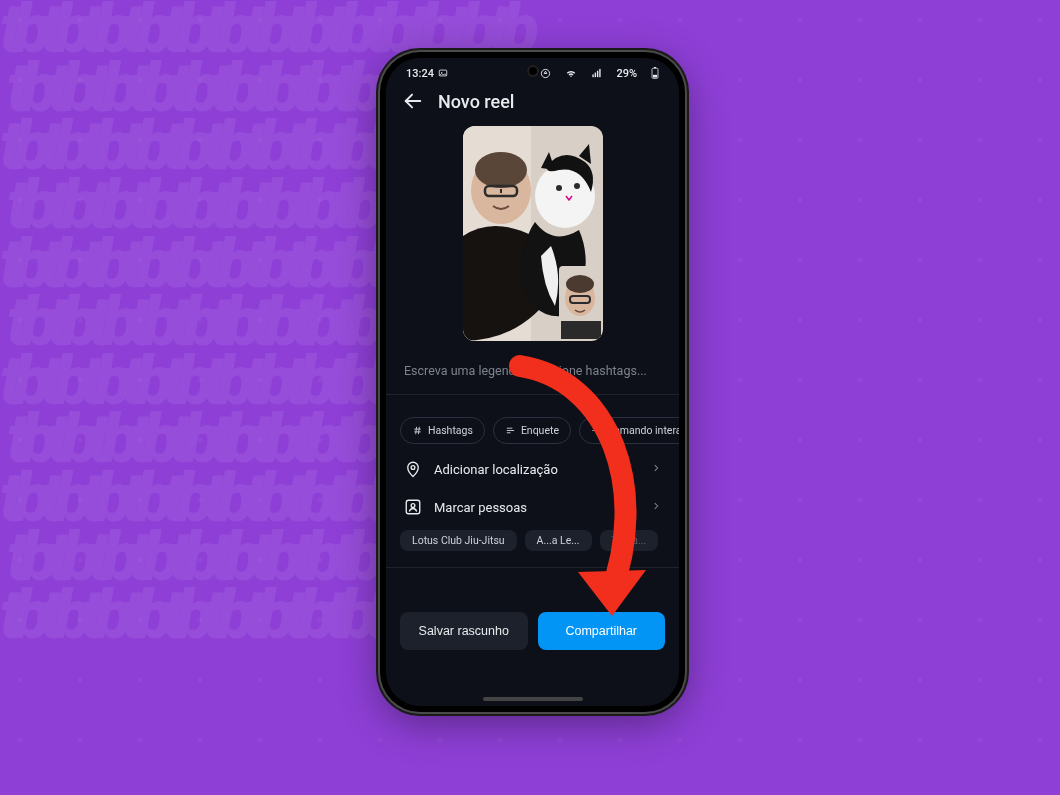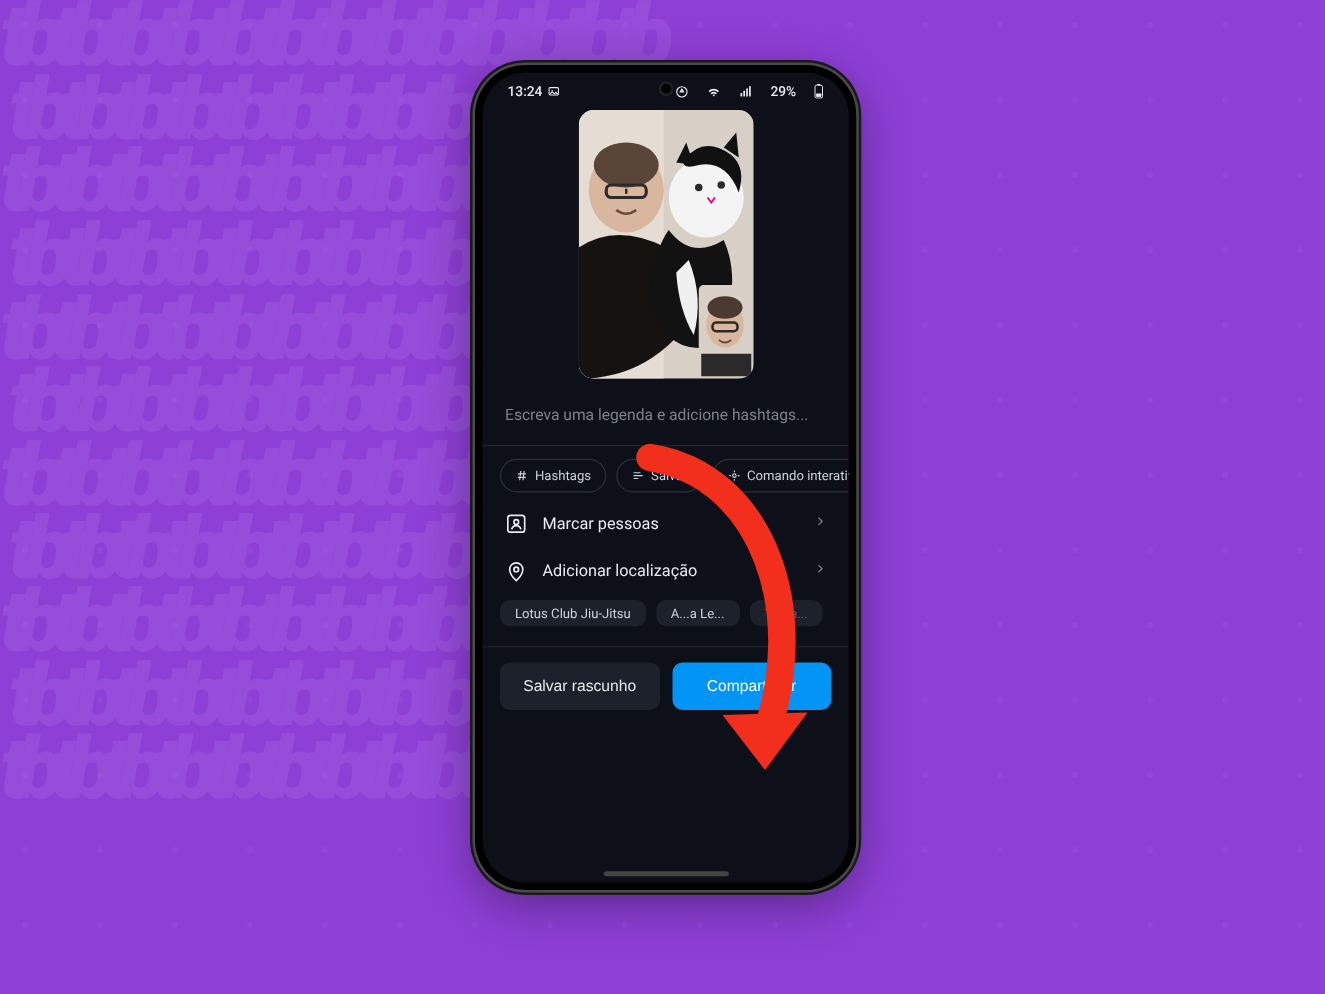--- a/index.html
+++ b/index.html
@@ -94,20 +94,21 @@
     white-space: nowrap;
   }
   .chip {
     display:inline-flex; align-items:center; gap:5px;
     padding: 6px 11px;
     border: 1px solid #2a3040;
     border-radius: 16px;
     font-size: 10.5px;
     color: #cdd2da;
     flex: 0 0 auto;
+    margin-top: 12px;
   }
   .chip svg { width:11px; height:11px; }
   
   .row {
     display:flex; align-items:center; gap:12px;
     padding: 10px 18px;
     font-size: 13px;
   }
   .row .grow { flex:1; }
   .row-icon { width:18px; height:18px; display:flex; align-items:center; justify-content:center; }
@@ -121,20 +122,21 @@
   }
   .loc-chip.fade { color:#5a5f6a; }
   
   .divider { height:1px; background:#1f232e; margin: 2px 0; }
   
   .actions { display:flex; gap:10px; padding: 10px 14px 6px; }
   .btn {
     flex:1; padding: 12px 4px; border-radius:8px;
     font-size:12.5px; text-align:center;
     border:none;
+    margin-top:32px;
   }
   .btn-secondary { background:#1d212c; color:#e8eaed; }
   .btn-primary { background:#0295f6; color:#fff; font-weight:500; }
   .footer-link {
     text-align:center; font-size:11px; color:#cdd2da;
     padding: 6px 0 16px;
   }
   .nav-handle {
     position:absolute; bottom:5px; left:50%; transform:translateX(-50%);
     width:100px; height:4px; background:#444; border-radius:2px;
@@ -198,20 +200,29 @@
         <span class="icon-battery">
           <svg width="8" height="12" viewBox="0 0 12 20" fill="none">
               <rect x="1" y="2" width="10" height="17" rx="2" stroke="#e8eaed" stroke-width="1.3"></rect>
               <rect x="4" y="0" width="4" height="2" rx="1" fill="#e8eaed"></rect>
               <rect x="2.5" y="13" width="7" height="4.5" fill="#e8eaed"></rect>
             </svg>
         </span>
       </div>
     </div>
 
+    <div class="header">
+      <div class="back-arrow">
+        <svg viewBox="0 0 24 24" width="22" height="22" fill="none" stroke="#e8eaed" stroke-width="2" stroke-linecap="round" stroke-linejoin="round">
+            <line x1="20" y1="12" x2="4" y2="12"></line>
+            <polyline points="11 5 4 12 11 19"></polyline>
+          </svg>
+      </div>
+      <div class="header-title">Novo reel</div>
+    </div>
 
     <div class="preview-wrap">
       <div class="preview">
         <svg viewBox="0 0 140 215" preserveAspectRatio="xMidYMid slice">
           <rect width="140" height="215" fill="#d8cfc6"></rect>
 
           <rect x="0" y="0" width="68" height="215" fill="#e5ddd4"></rect>
 
           <ellipse cx="38" cy="64" rx="30" ry="34" fill="#d9b79e"></ellipse>
           <ellipse cx="38" cy="44" rx="26" ry="18" fill="#5a4638"></ellipse>
@@ -253,55 +264,55 @@
             <line x1="16" y1="4" x2="14" y2="20"></line>
           </svg>
         <span>Hashtags</span>
       </div>
       <div class="chip">
         <svg viewBox="0 0 24 24" fill="none" stroke="#cdd2da" stroke-width="2">
             <line x1="4" y1="7" x2="16" y2="7"></line>
             <line x1="4" y1="12" x2="20" y2="12"></line>
             <line x1="4" y1="17" x2="12" y2="17"></line>
           </svg>
-        <span>Salvar</span>
+        <span>Enquete</span>
       </div>
       <div class="chip">
         <svg viewBox="0 0 24 24" fill="none" stroke="#cdd2da" stroke-width="2">
             <circle cx="12" cy="12" r="3"></circle>
             <path d="M12 3v3M12 18v3M3 12h3M18 12h3"></path>
           </svg>
         <span>Comando interativo</span>
       </div>
+    </div>
+
+    <div class="row">
+      <span class="row-icon">
+        <svg viewBox="0 0 24 24" width="18" height="18" fill="none" stroke="#e8eaed" stroke-width="1.8">
+            <path d="M12 22s7-6.5 7-12a7 7 0 10-14 0c0 5.5 7 12 7 12z"></path>
+            <circle cx="12" cy="10" r="2.5"></circle>
+          </svg>
+      </span>
+      <span class="grow">Adicionar localização</span>
+      <span class="chevron">
+        <svg width="10" height="14" viewBox="0 0 24 24" fill="none" stroke="#7d828c" stroke-width="2.5">
+            <polyline points="9 5 16 12 9 19"></polyline>
+          </svg>
+      </span>
     </div>
 
     <div class="row">
       <span class="row-icon">
         <svg viewBox="0 0 24 24" width="18" height="18" fill="none" stroke="#e8eaed" stroke-width="1.8">
             <rect x="3" y="3" width="18" height="18" rx="3"></rect>
             <circle cx="12" cy="10" r="2.5"></circle>
             <path d="M7 18c1-3 3-4 5-4s4 1 5 4"></path>
           </svg>
       </span>
       <span class="grow">Marcar pessoas</span>
-      <span class="chevron">
-        <svg width="10" height="14" viewBox="0 0 24 24" fill="none" stroke="#7d828c" stroke-width="2.5">
-            <polyline points="9 5 16 12 9 19"></polyline>
-          </svg>
-      </span>
-    </div>
-
-    <div class="row">
-      <span class="row-icon">
-        <svg viewBox="0 0 24 24" width="18" height="18" fill="none" stroke="#e8eaed" stroke-width="1.8">
-            <path d="M12 22s7-6.5 7-12a7 7 0 10-14 0c0 5.5 7 12 7 12z"></path>
-            <circle cx="12" cy="10" r="2.5"></circle>
-          </svg>
-      </span>
-      <span class="grow">Adicionar localização</span>
       <span class="chevron">
         <svg width="10" height="14" viewBox="0 0 24 24" fill="none" stroke="#7d828c" stroke-width="2.5">
             <polyline points="9 5 16 12 9 19"></polyline>
           </svg>
       </span>
     </div>
 
     <div class="loc-chips">
       <div class="loc-chip">Lotus Club Jiu-Jitsu</div>
       <div class="loc-chip">A...a Le...</div>

